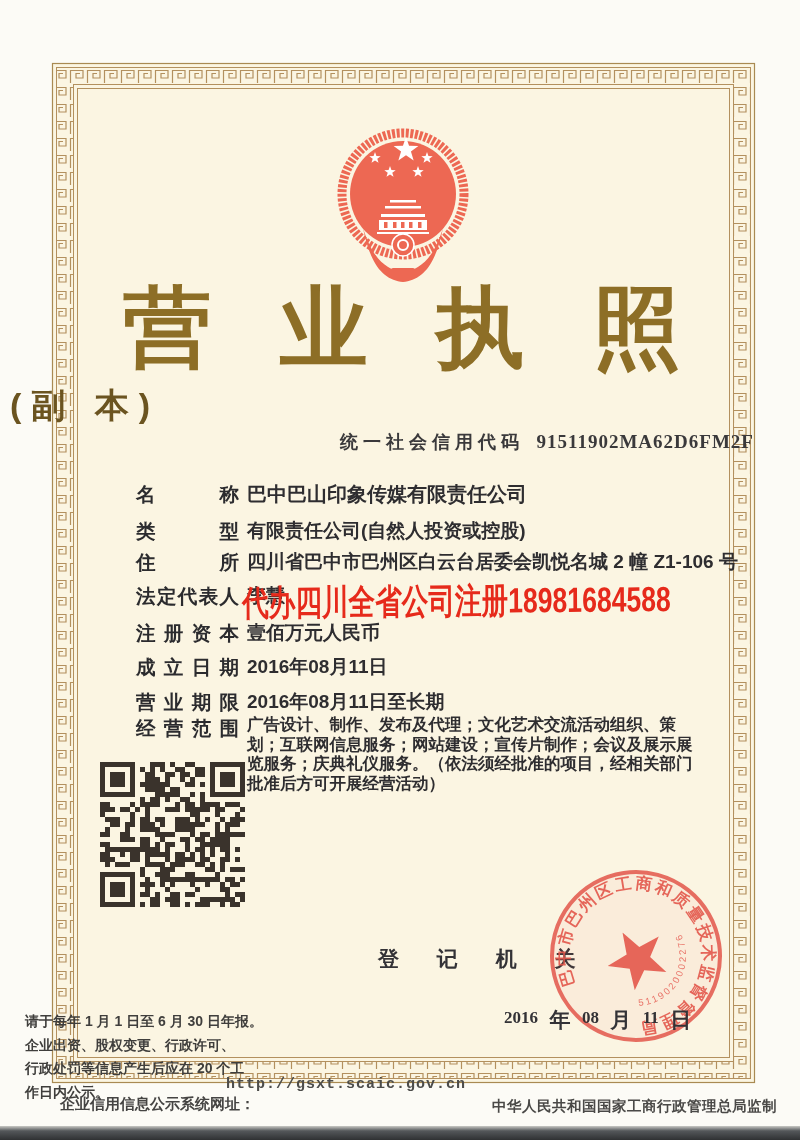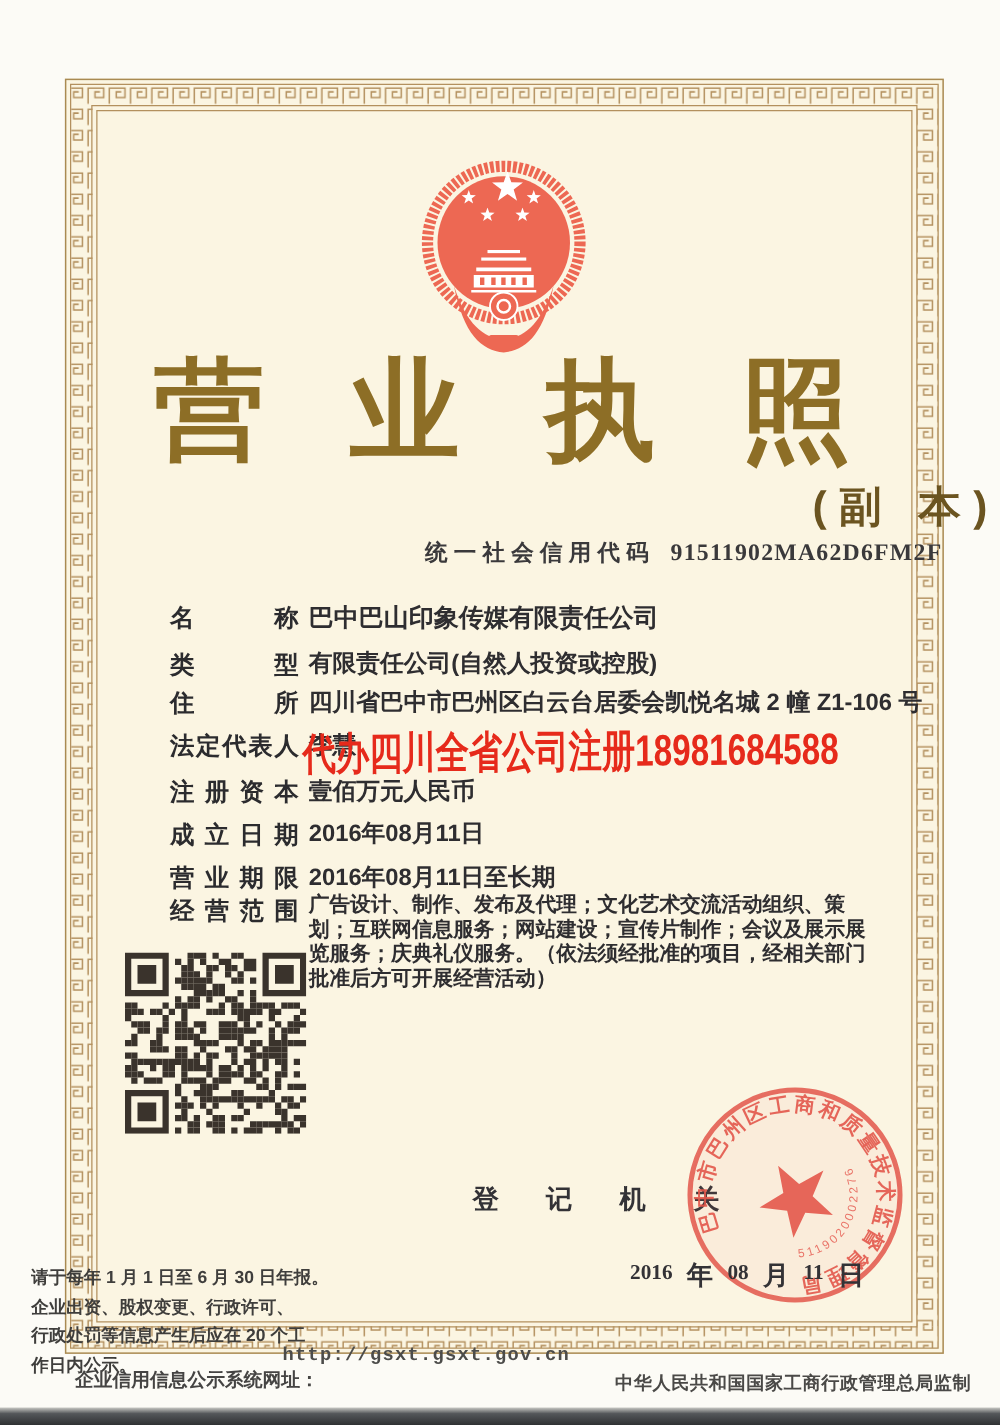--- a/index.html
+++ b/index.html
@@ -11,21 +11,21 @@
   .abs{position:absolute;}
   svg{display:block;}
 
   .title{
     left:4px;right:0;top:282px;text-align:center;
     font-size:88px;font-weight:900;color:#8d6e26;
     letter-spacing:22px;text-indent:22px;line-height:1.05;
     font-family:"Liberation Sans",sans-serif;
   }
   .subtitle{
-    left:0;right:0;top:383px;text-align:right;
+    left:0;right:0;top:383px;text-align:left;
     font-size:34px;font-weight:700;color:#6b5420;letter-spacing:10px;text-indent:10px;
   }
   .credit-line{left:340px;top:430px;white-space:nowrap;}
   .credit-label{font-size:18px;font-weight:700;letter-spacing:5px;color:#3a393b;text-align:center;}
   .credit-code{font-size:19px;font-weight:600;letter-spacing:1px;color:#3a393b;
     font-family:"Liberation Serif",serif;margin-left:8px;}
 
   .row{left:136px;width:576px;display:flex;}
   .row-label{
     flex:0 0 103px;font-size:19.5px;font-weight:700;color:#2b2b2e;
@@ -552,17 +552,17 @@
     <span class="cjk">日</span>
   </div>
 
   <div class="abs annual">
     <div>请于每年 1 月 1 日至 6 月 30 日年报。</div>
     <div>企业出资、股权变更、行政许可、</div>
     <div>行政处罚等信息产生后应在 20 个工</div>
     <div>作日内公示。</div>
   </div>
   <div class="abs site-label">企业信用信息公示系统网址：</div>
-  <div class="abs site-url">http://gsxt.gsxt.gov.cn</div>
+  <div class="abs site-url">http://gsxt.scaic.gov.cn</div>
   <div class="abs issuer">中华人民共和国国家工商行政管理总局监制</div>
 
   <div class="abs scan-bar"></div>
 </div>
 
 </body></html>

